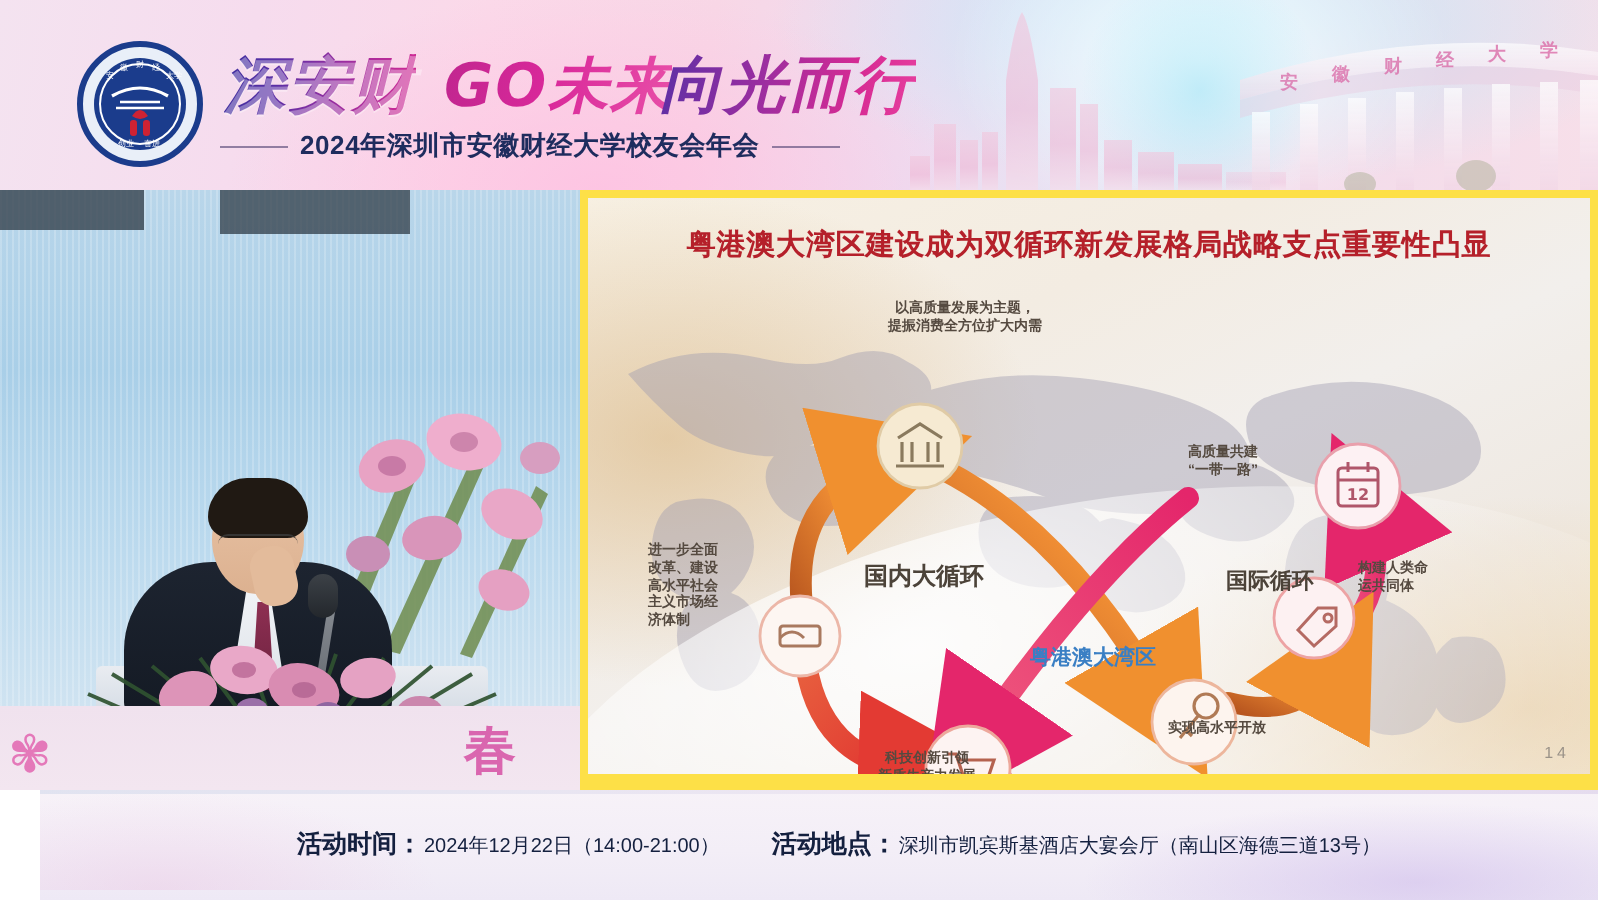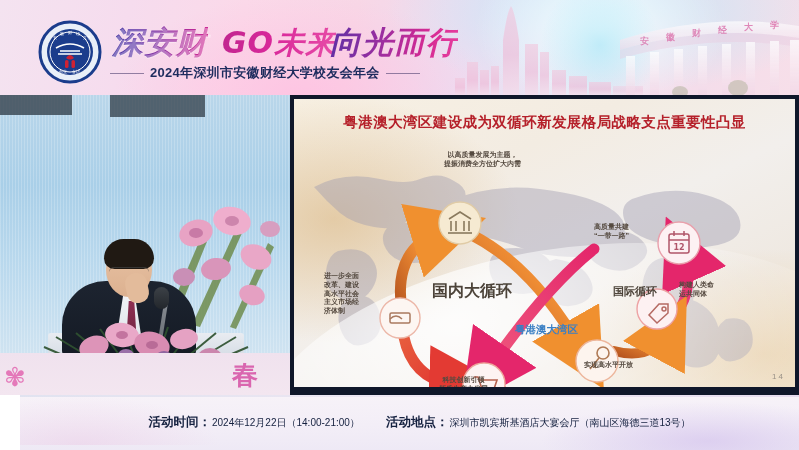--- a/index.html
+++ b/index.html
@@ -92,21 +92,21 @@
   #mic-stand{position:absolute;left:160px;top:202px;width:4px;height:62px;
     background:linear-gradient(180deg,#8a8f96,#5d6268);transform:rotate(9deg);}
   #mic-head{position:absolute;left:154px;top:192px;width:15px;height:22px;border-radius:8px;
     background:linear-gradient(180deg,#3c4147,#23272c);}
 
   #palm{position:absolute;left:28px;top:230px;width:236px;height:72px;}
   #bouquet-front{position:absolute;left:60px;top:222px;width:168px;height:80px;}
   #bouquet-back{position:absolute;left:156px;top:104px;width:128px;height:130px;}
 
   
-  #slide-frame{position:absolute;left:290px;top:0;width:509px;height:300px;background:#0f172a;}
+  #slide-frame{position:absolute;left:290px;top:0;width:509px;height:300px;background:#fde047;}
   #slide{position:absolute;left:4px;top:4px;width:501px;height:288px;overflow:hidden;
     background:
       radial-gradient(ellipse 300px 200px at 40px 120px, rgba(215,176,118,.55) 0%, rgba(215,176,118,0) 62%),
       radial-gradient(ellipse 320px 160px at 470px 255px, rgba(226,192,140,.50) 0%, rgba(226,192,140,0) 66%),
       linear-gradient(155deg,#f7f0e3 0%,#f3ece2 30%,#f2efec 52%,#efe9e2 74%,#f6efe2 100%);}
   #slide-swoop{position:absolute;left:-40px;top:150px;width:620px;height:300px;
     border-radius:50%;
     background:radial-gradient(ellipse at 35% 20%, rgba(255,255,255,.85) 0%, rgba(255,255,255,.25) 45%, rgba(255,255,255,0) 70%);
     transform:rotate(-9deg);pointer-events:none;}
   #slide-title{position:absolute;left:0;top:14px;width:501px;text-align:center;
@@ -116,21 +116,21 @@
   #pagenum{position:absolute;right:10px;bottom:6px;font-size:8px;color:#9a9288;letter-spacing:2px;}
 
   
   .dlabel{position:absolute;color:#4a4038;font-weight:bold;line-height:1.25;white-space:pre;}
   #lab-top{left:150px;top:52px;font-size:7px;text-align:center;color:#554a40;}
   #lab-left{left:30px;top:173px;font-size:7px;color:#554a40;}
   #lab-bottom{left:145px;top:277px;font-size:7px;text-align:center;color:#554a40;}
   #lab-belt{left:300px;top:124px;font-size:7px;text-align:center;color:#554a40;}
   #lab-community{left:385px;top:182px;font-size:7px;color:#554a40;}
   #lab-open{left:290px;top:262px;font-size:7px;text-align:center;color:#554a40;}
-  #lab-domestic{left:138px;top:182px;font-size:16px;color:#4c4339;font-weight:bold;}
+  #lab-domestic{left:138px;top:182px;font-size:12px;color:#4c4339;font-weight:bold;}
   #lab-intl{left:300px;top:186px;font-size:11px;color:#4c4339;font-weight:bold;padding-left:19px;}
   #lab-gba{left:221px;top:192px;font-size:10.5px;color:#3a7fc4;font-weight:bold;margin-top:32px;}
 
   
   #footer{position:absolute;left:0;top:395px;width:799px;height:55px;overflow:hidden;
     background:linear-gradient(180deg,#f7f2f8 0%,#f3eef7 55%,#eee9f5 100%);margin-left:20px;}
   #footer-wash{position:absolute;left:520px;top:6px;width:280px;height:50px;
     background:radial-gradient(ellipse at 60% 80%, rgba(205,185,235,.55) 0%, rgba(205,185,235,0) 70%);}
   #footer-wash2{position:absolute;left:0px;top:0px;width:200px;height:50px;
     background:radial-gradient(ellipse at 30% 100%, rgba(235,195,225,.40) 0%, rgba(235,195,225,0) 70%);}

